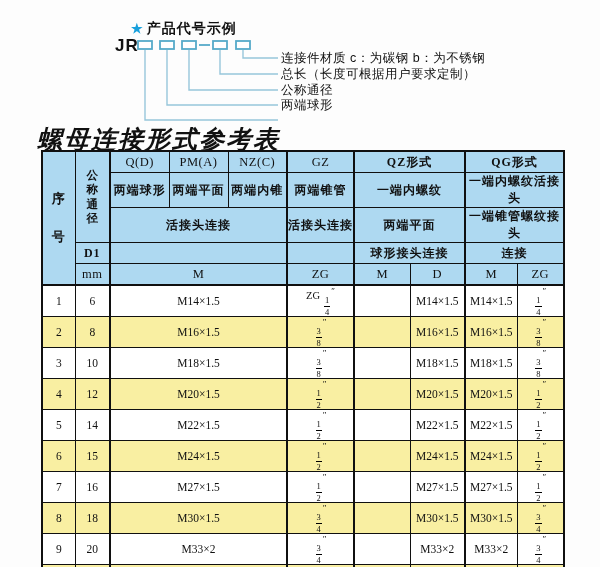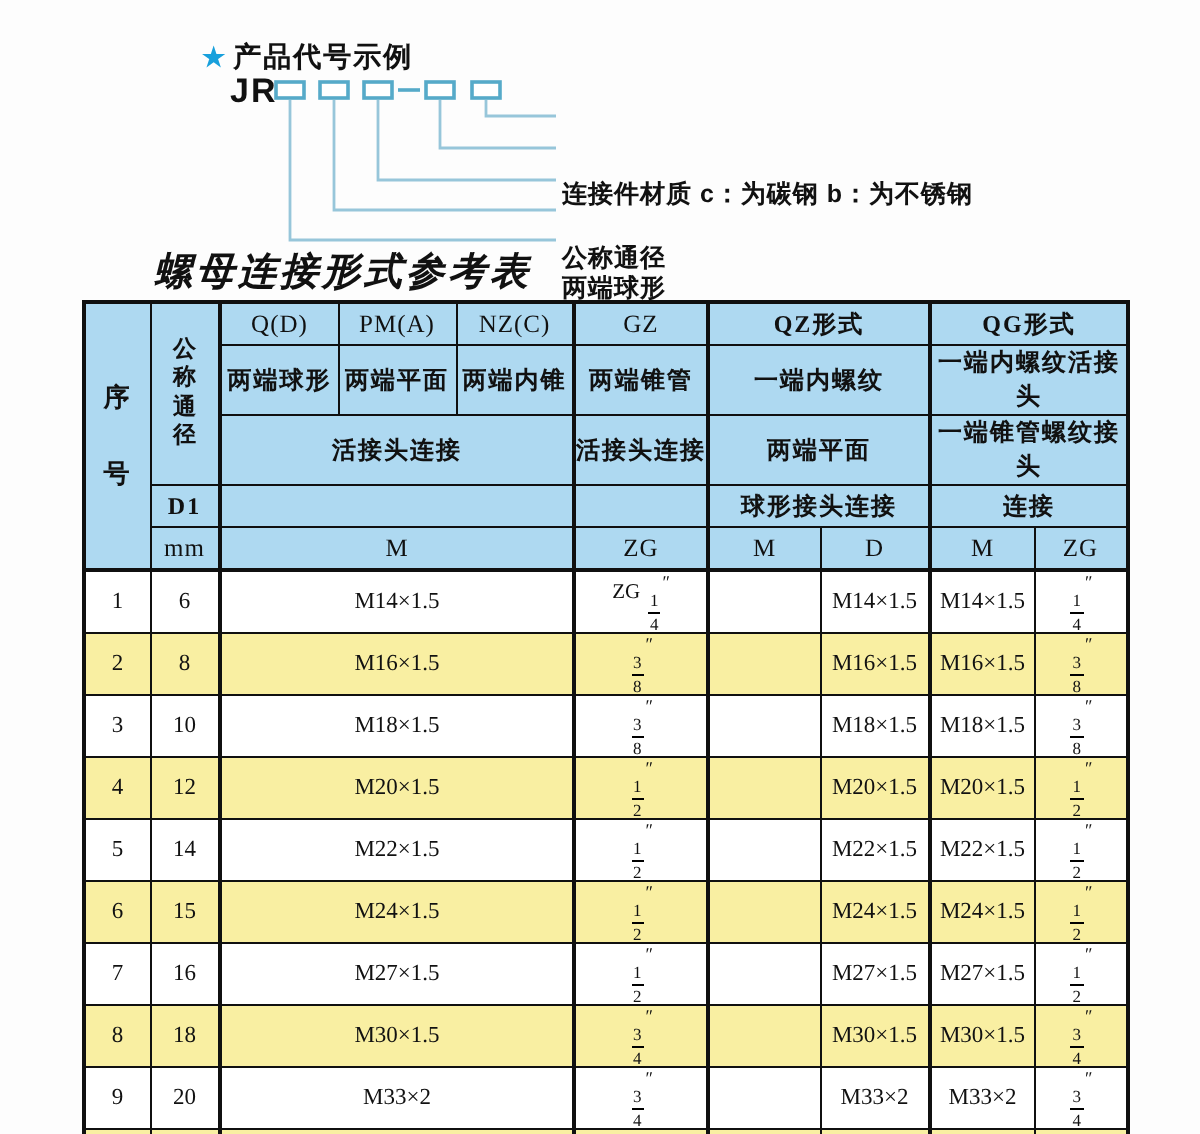--- a/index.html
+++ b/index.html
@@ -1,28 +1,28 @@
 <!DOCTYPE html>
 <html style="--header-bg: #aed9f1; --stripe-bg: #f9efa2; --row-bg: #ffffff; --star-color: #18a0dc;"><head>
 <meta charset="utf-8">
 <style>
   html,body{margin:0;padding:0;}
   body{width:600px;height:567px;background:#fdfdfd;font-family:"Liberation Sans",sans-serif;color:#111;}
   .page{position:relative;width:600px;height:567px;overflow:hidden;background:#fdfdfd;}
 
   
-  .diagram-heading{position:absolute;left:101px;top:20px;font-size:14px;font-weight:bold;letter-spacing:1px;white-space:nowrap;font-family:Liberation Serif, serif;}
+  .diagram-heading{position:absolute;left:131px;top:20px;font-size:14px;font-weight:bold;letter-spacing:1px;white-space:nowrap;font-family:Liberation Serif, serif;}
   .diagram-heading .star{color:var(--star-color,#18a0dc);margin-right:3px;font-size:13px;}
   .jr-label{position:absolute;left:115px;top:36px;font-size:17px;font-weight:bold;letter-spacing:1px;}
   .connector-svg{position:absolute;left:0;top:0;}
-  .diag-label{position:absolute;left:281px;height:16px;line-height:16px;font-size:12.5px;font-weight:bold;white-space:nowrap;letter-spacing:0.5px;margin-top:39px;}
+  .diag-label{position:absolute;left:281px;height:16px;line-height:16px;font-size:12.5px;font-weight:normal;white-space:nowrap;letter-spacing:0.5px;}
   .diag-label.l0{top:50px}.diag-label.l1{top:66px}.diag-label.l2{top:82px}.diag-label.l3{top:97px}.diag-label.l4{top:112px}
 
   
-  .table-title{position:absolute;left:37px;top:123px;font-family:Liberation Serif, serif;font-style:italic;font-weight:bold;font-size:19px;letter-spacing:2px;white-space:nowrap;margin-left:40px;}
+  .table-title{position:absolute;left:37px;top:123px;font-family:Liberation Serif, serif;font-style:italic;font-weight:bold;font-size:25px;letter-spacing:2px;white-space:nowrap;}
 
   
   table.ref{position:absolute;left:41px;top:150px;border-collapse:collapse;table-layout:fixed;width:522px;font-family:"Liberation Serif",serif;}
   table.ref{border:2px solid #101010;}
   table.ref th,table.ref td{border:1px solid #101010;text-align:center;vertical-align:middle;padding:0;overflow:hidden;}
   table.ref thead th{background:var(--header-bg,#aed9f1);height:20px;font-size:12px;font-weight:bold;letter-spacing:1px;}
   table.ref thead{border-bottom:2px solid #101010;}
   table.ref thead th.latin{letter-spacing:0.5px;font-weight:normal;font-size:12.5px;}
   table.ref tbody td{height:20px;font-size:11.5px;background:var(--row-bg,#ffffff);}
   table.ref tbody tr.alt td{background:var(--stripe-bg,#f9efa2);}
@@ -58,20 +58,21 @@
       <rect x="182" y="41" width="14" height="8" fill="#ffffff" stroke="#56aac9" stroke-width="1.8"></rect>
       <path d="M189 50 V90 H278" fill="none" stroke="#97c6da" stroke-width="1.4"></path>
       <rect x="213" y="41" width="14" height="8" fill="#ffffff" stroke="#56aac9" stroke-width="1.8"></rect>
       <path d="M220 50 V74 H278" fill="none" stroke="#97c6da" stroke-width="1.4"></path>
       <rect x="236" y="41" width="14" height="8" fill="#ffffff" stroke="#56aac9" stroke-width="1.8"></rect>
       <path d="M243 50 V58 H278" fill="none" stroke="#97c6da" stroke-width="1.4"></path>
       <line x1="199" y1="45" x2="210" y2="45" stroke="#56aac9" stroke-width="1.8"></line>
     </svg>
 
   <div class="diag-label l0">连接件材质  c：为碳钢  b：为不锈钢</div>
+  <div class="diag-label l1">总长（长度可根据用户要求定制）</div>
   <div class="diag-label l2">公称通径</div>
   <div class="diag-label l3">两端球形</div>
 
   <div class="table-title">螺母连接形式参考表</div>
 
   <table class="ref">
     <colgroup>
       <col style="width:33px">
         <col style="width:35px">
         <col style="width:59px">

